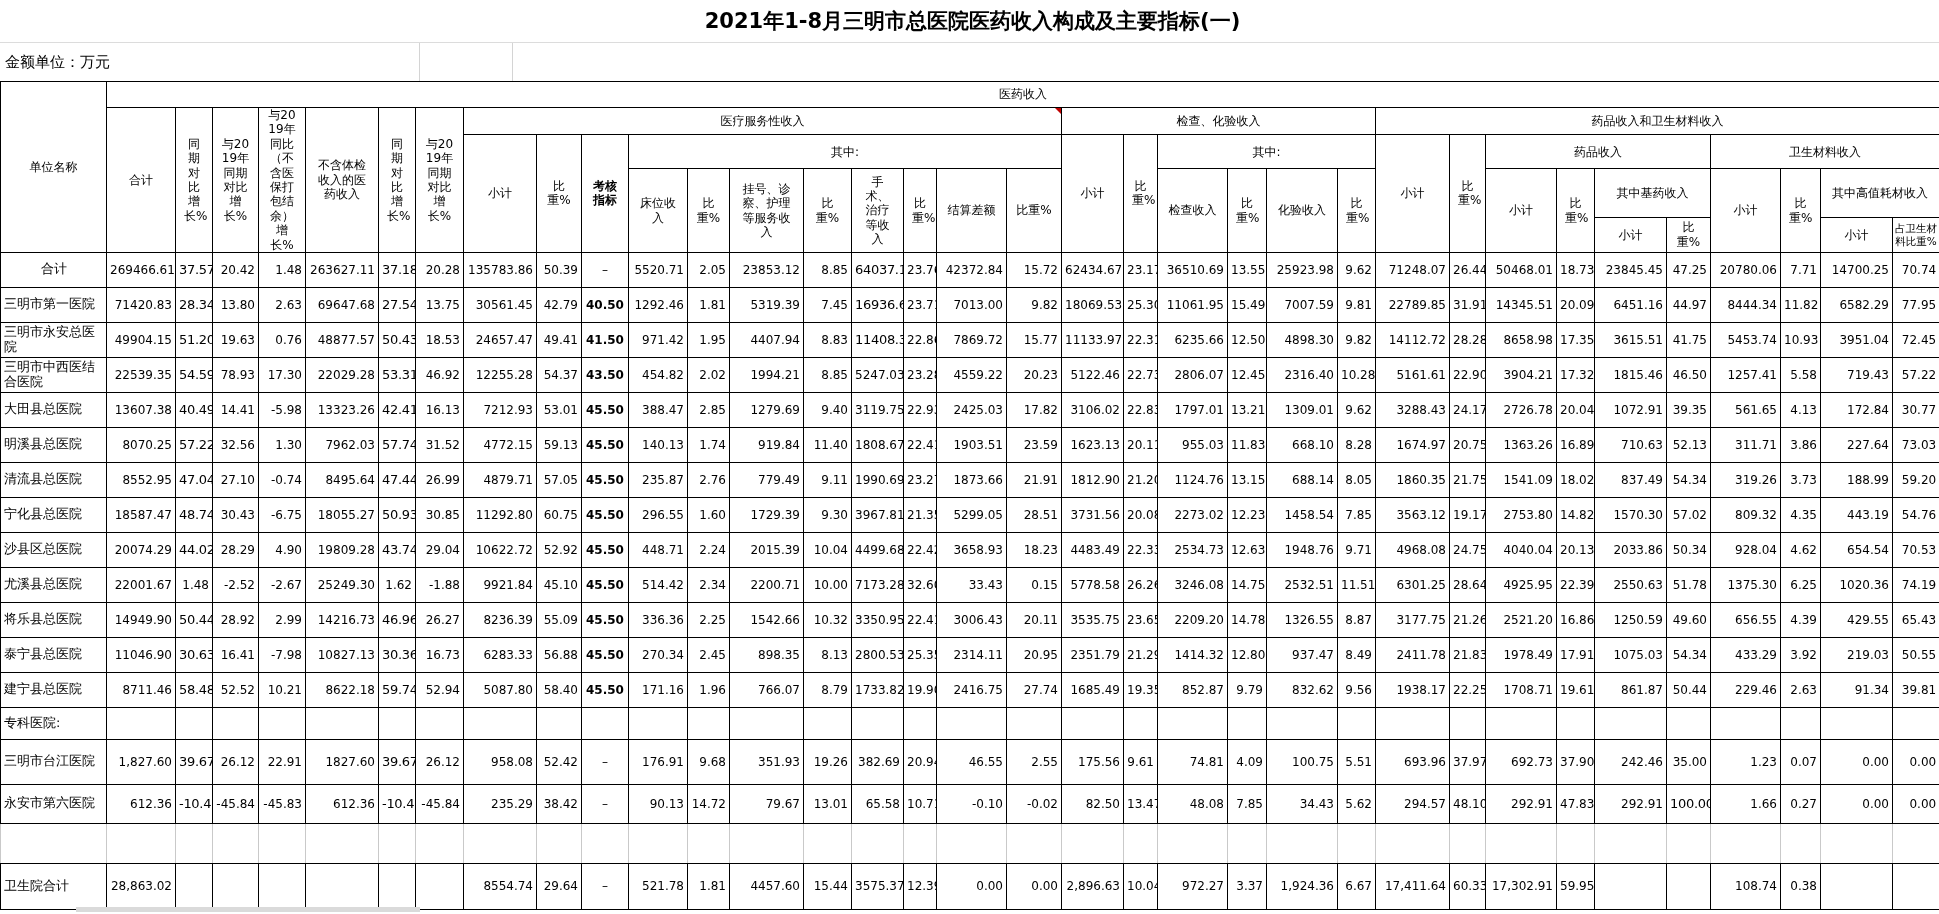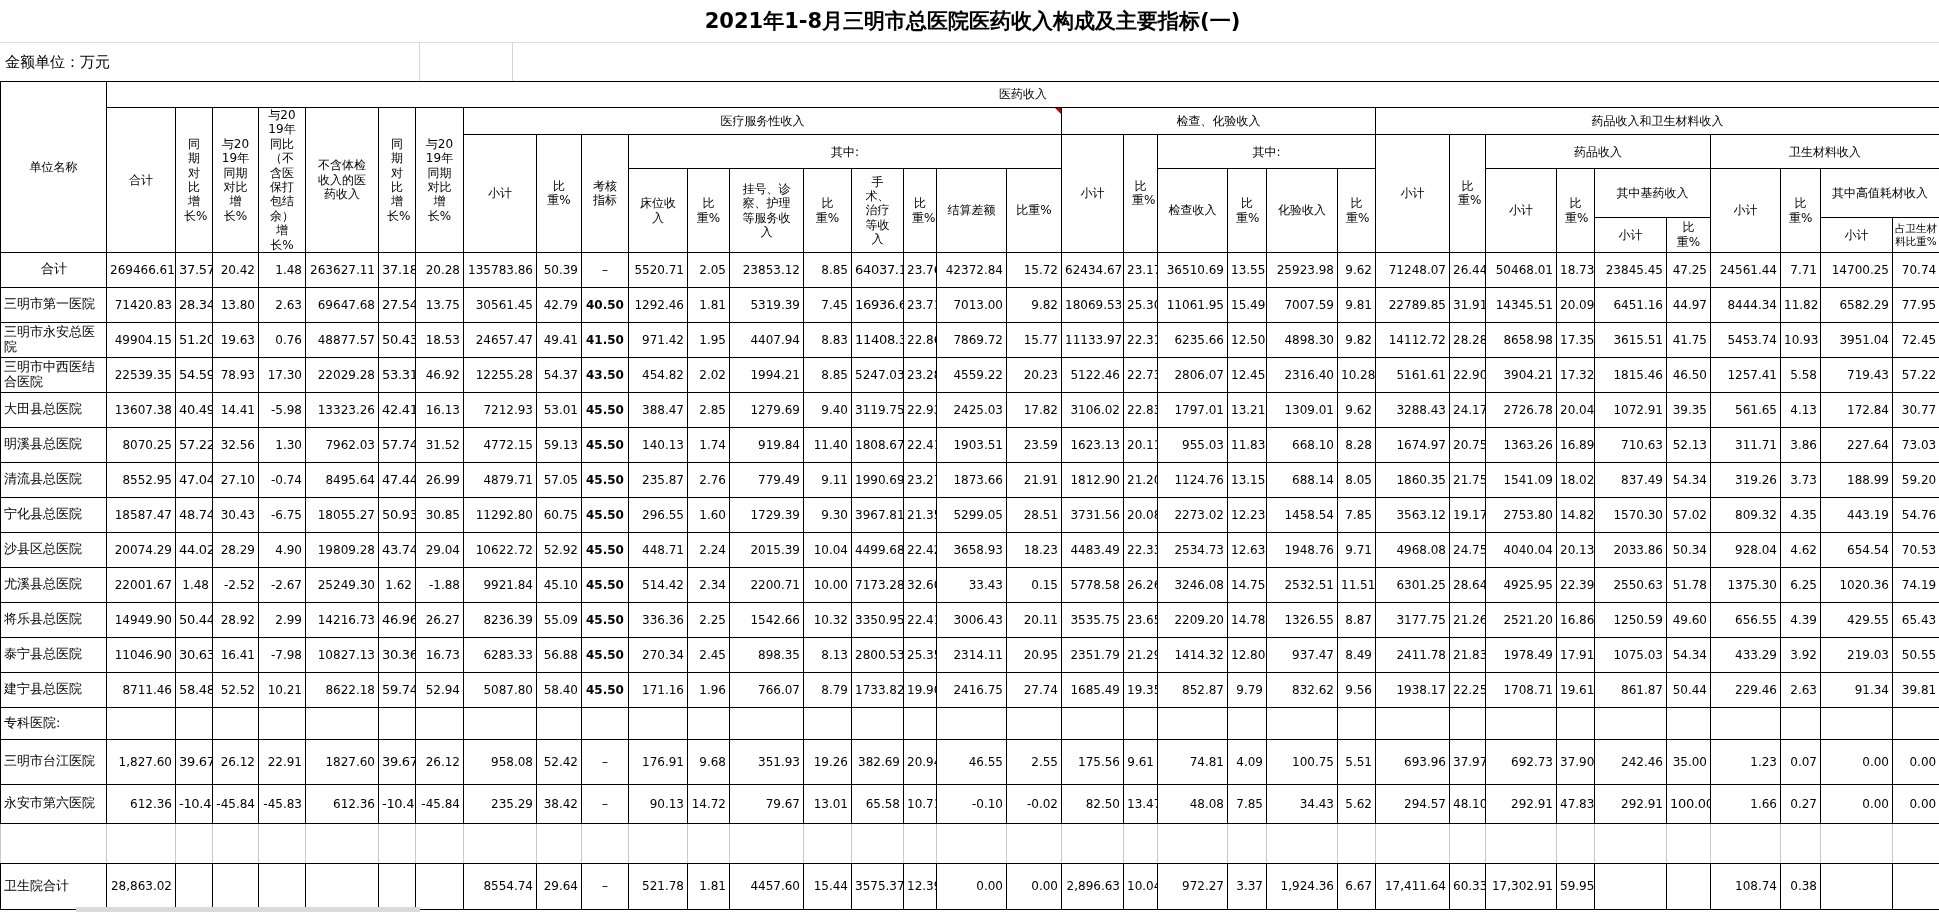--- a/index.html
+++ b/index.html
@@ -21,21 +21,21 @@
   th,td{border:1px solid #000;overflow:hidden;box-sizing:border-box;}
   thead th{
     font-size:12px;font-weight:normal;text-align:center;vertical-align:middle;
     word-break:break-all;line-height:1.2;padding:0 8px;background:#fff;
   }
   thead tr.hr1{height:26px;}
   thead tr.hr2{height:27px;}
   thead tr.hr3{height:24px;}
   thead tr.hr4{height:32px;}
   thead tr.hr5{height:30px;}
-  th.bold{font-weight:normal;}
+  th.bold{font-weight:bold;}
   th.hdr-small{font-size:10.5px;padding:0 1px;}
   th.rel{position:relative;}
   .corner{position:absolute;top:0;right:0;width:0;height:0;
     border-top:6px solid #c00000;border-left:6px solid transparent;}
   tbody tr{height:35px;}
   td.num{font-size:12px;text-align:right;padding:0 3px;white-space:nowrap;font-variant-numeric:tabular-nums;}
   td.kpi{text-align:center;padding:0 1px;}
   td.bold{font-weight:bold;}
   td.shrink{font-size:13px;letter-spacing:-0.3px;}
   td.name{font-size:13px;text-align:left;padding:0 2px 0 3px;line-height:1.15;}
@@ -176,21 +176,21 @@
         <td class="num">36510.69</td>
         <td class="num">13.55</td>
         <td class="num">25923.98</td>
         <td class="num">9.62</td>
         <td class="num">71248.07</td>
         <td class="num">26.44</td>
         <td class="num">50468.01</td>
         <td class="num">18.73</td>
         <td class="num">23845.45</td>
         <td class="num">47.25</td>
-        <td class="num">24561.44</td>
+        <td class="num">20780.06</td>
         <td class="num">7.71</td>
         <td class="num">14700.25</td>
         <td class="num">70.74</td>
       </tr>
       <tr>
         <td class="name">三明市第一医院</td>
         <td class="num">71420.83</td>
         <td class="num shrink">28.34</td>
         <td class="num">13.80</td>
         <td class="num">2.63</td>

